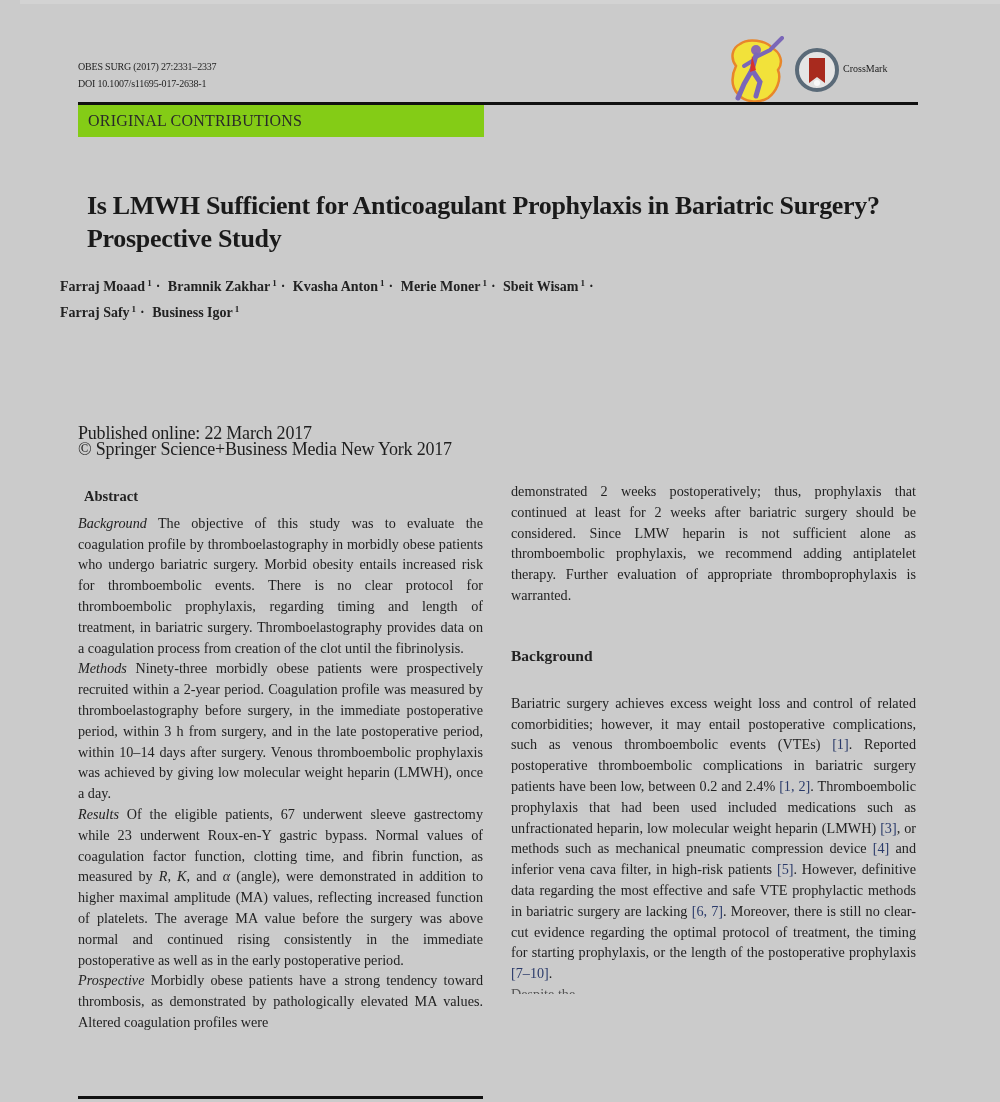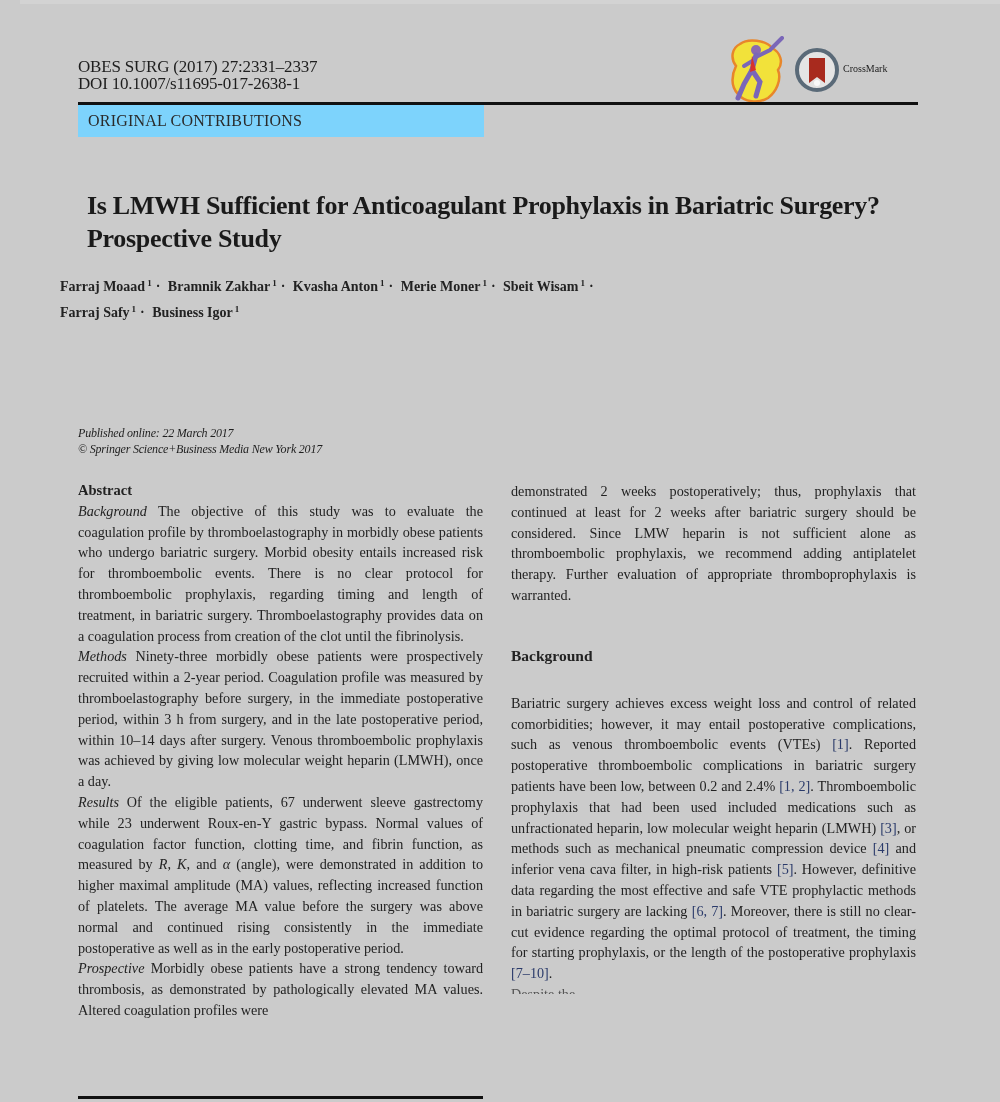--- a/index.html
+++ b/index.html
@@ -16,21 +16,21 @@
     color: #1e1e1e;
   }
   .top-strip {
     position: absolute;
     left: 20px; top: 0; width: 980px; height: 4px;
     background: #d3d3d3;
   }
   .journal-meta {
     position: absolute;
     left: 78px; top: 58px;
-    font-size: 17px;
+    font-size: 10px;
     line-height: 17px;
     letter-spacing: -0.2px;
   }
   .logos {
     position: absolute;
     left: 726px; top: 36px;
     height: 68px;
     display: flex;
     align-items: center;
   }
@@ -50,21 +50,21 @@
   .top-rule {
     position: absolute;
     left: 78px; top: 102px;
     width: 840px; height: 3px;
     background: #111;
   }
   .section-band {
     position: absolute;
     left: 78px; top: 105px;
     width: 406px; height: 32px;
-    background: #7dd3fc;
+    background: #84cc16;
   }
   .section-band span {
     position: absolute;
     left: 10px; top: 7px;
     font-size: 16px;
     color: #2a2a2a;
     letter-spacing: 0.2px;
   }
   .title {
     position: absolute;
@@ -85,40 +85,39 @@
     font-weight: bold;
     line-height: 23px;
     color: #222;
   }
   .authors .author { white-space: nowrap; }
   .authors sup { font-size: 9px; vertical-align: 5px; margin-left: 2px; }
   .authors .sep { margin: 0 4px; }
   .pubinfo {
     position: absolute;
     left: 78px; top: 425px;
-    font-size: 12px;
+    font-size: 18px;
     line-height: 16px;
     letter-spacing: -0.2px;
-    font-style: italic;
   }
   .col {
     position: absolute;
     width: 405px;
     font-size: 14.2px;
     line-height: 20.8px;
     text-align: justify;
     color: #222;
   }
   .col-left { left: 78px; top: 480px; }
   .col-right { left: 511px; top: 481px; }
   .col p { margin: 0; }
   .abstract-heading {
     font-weight: bold;
     font-size: 14.5px;
-    margin: 0;
+    margin: 6px;
     line-height: 20.8px;
   }
   .sublabel { font-style: italic; }
   .keywords {
     margin-top: 19px !important;
     text-align: left !important;
   }
   .keywords b { font-weight: bold; }
   .bg-heading {
     font-size: 15.5px;

